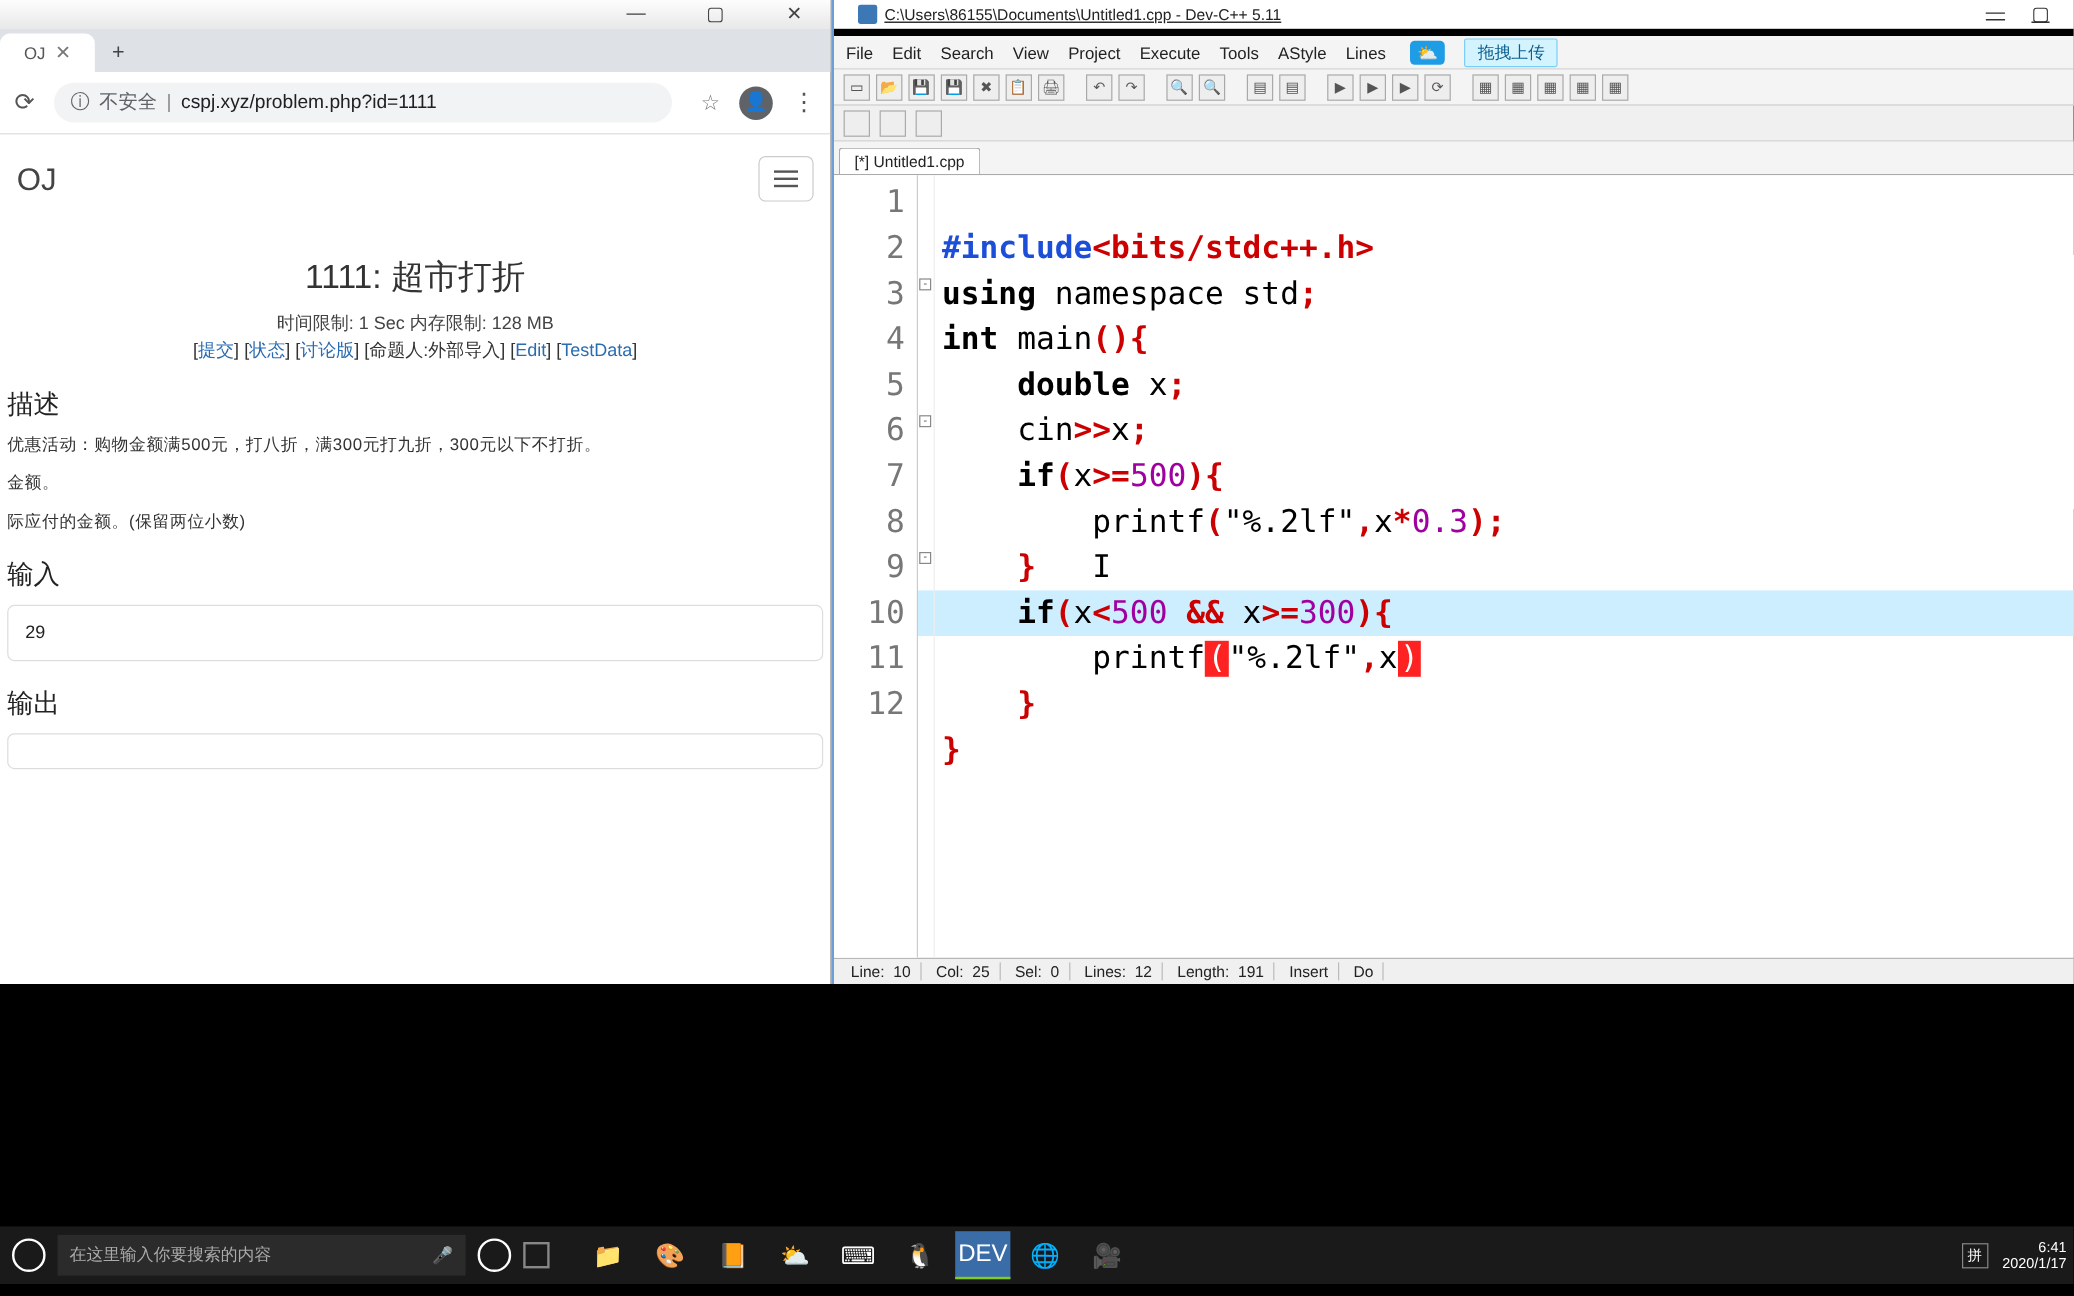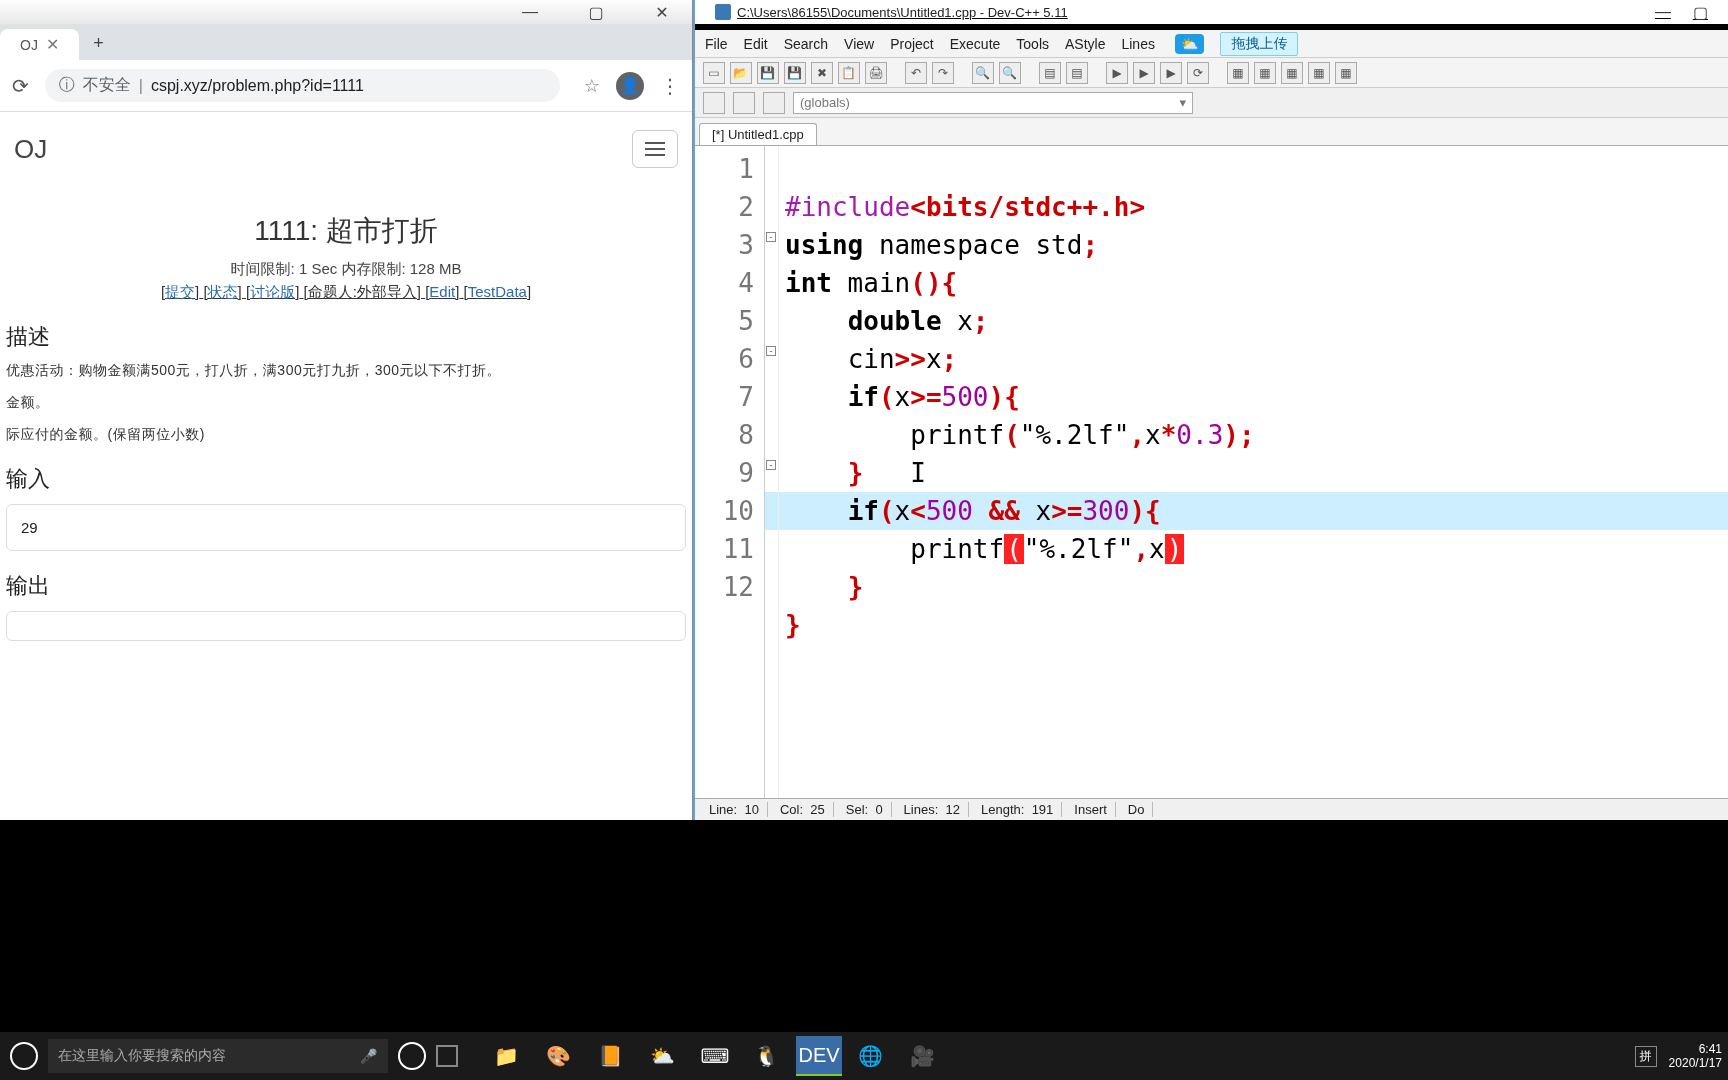--- a/index.html
+++ b/index.html
@@ -98,21 +98,21 @@
   .hamburger span{width:20px;height:2px;background:#555;}
   .page-content {
     flex:1;
     padding:10px 6px 0;
     overflow:hidden;
     color:#333;
   }
   .prob-title { text-align:center;font-size:28px;margin:22px 0 10px;}
   .limits { text-align:center;font-size:15px;color:#444;margin-bottom:4px;}
   .stats { text-align:center;font-size:15px;color:#444;margin-bottom:6px;}
-  .actions { text-align:center;font-size:15px;margin-bottom:20px;text-decoration:underline;}
+  .actions { text-align:center;font-size:15px;margin-bottom:20px;}
   .link { color:#2b6cb0;}
   .sect-h { font-size:22px;margin:20px 0 10px;color:#222;}
   .txt { font-size:14px;margin-bottom:14px;color:#333;letter-spacing:.5px;}
   .box {
     border:1px solid #ddd;border-radius:6px;
     padding:14px;font-size:15px;color:#222;margin-top:6px;
   }
   
   .devcpp {
     position: absolute;
@@ -186,40 +186,40 @@
   .foldcol{
     position:absolute;left:70px;top:0;bottom:0;width:14px;
     border-right:1px solid #eee;
   }
   .fold{width:10px;height:10px;border:1px solid #888;position:absolute;left:1px;font-size:9px;line-height:8px;text-align:center;color:#555;background:#fff;}
   .code {
     position:absolute;left:90px;top:4px;right:0;
     font-size:26px;line-height:38px;white-space:pre;
   }
   .kw{color:#000;font-weight:bold;}
-  .pp{color:#a21caf;font-weight:normal;}
+  .pp{color:#1d4ed8;font-weight:bold;}
   .num{color:#a000a0;}
   .op{color:#cc0000;font-weight:bold;}
   .str{color:#000;}
   .paren-red{color:#cc0000;font-weight:bold;}
   .hl-line{
     position:absolute;left:0;right:0;height:38px;background:#cceeff;
   }
   .bracket-match{
     background:#ff2222;color:#fff !important;padding:0 2px;
   }
   .status-bar{
     height:22px;background:#f0f0f0;border-top:1px solid #aaa;
     display:flex;align-items:center;font-size:13px;color:#222;
     padding:0 6px;gap:4px;
   }
   .sb-cell{padding:0 8px;border-right:1px solid #bbb;}
   
   .taskbar{
-    position:absolute;left:0;bottom:0;width:1728px;height:48px;
+    position:absolute;left:0;bottom:10px;width:1728px;height:48px;
     background:#1a1a1a;display:flex;align-items:center;
   }
   .tb-left{display:flex;align-items:center;gap:10px;padding:0 10px;}
   .start{width:28px;height:28px;border:2px solid #fff;border-radius:50%;}
   .search-box{
     width:340px;height:34px;background:#2b2b2b;color:#aaa;
     display:flex;align-items:center;padding:0 10px;font-size:14px;
     gap:10px;
   }
   .mic{color:#888;}
@@ -343,24 +343,20 @@
     <div class="tbtn">▦</div>
     <div class="tbtn">▦</div>
     <div class="tbtn">▦</div>
     <div class="tbtn">▦</div>
     <div class="tbtn">▦</div>
   </div>
   <div class="gutter-row">
     <div class="gbtn"></div>
     <div class="gbtn"></div>
     <div class="gbtn"></div>
-    <div class="globals-select">
-      <span>(globals)</span>
-      <span>▾</span>
-    </div>
   </div>
   <div class="file-tabs">
     <div class="ftab">[*] Untitled1.cpp</div>
   </div>
   <div class="editor-area">
     <div class="hl-line" style="top:346px;"></div>
     <div class="gutter">
       <div class="gln">1</div>
       <div class="gln">2</div>
       <div class="gln">3</div>

